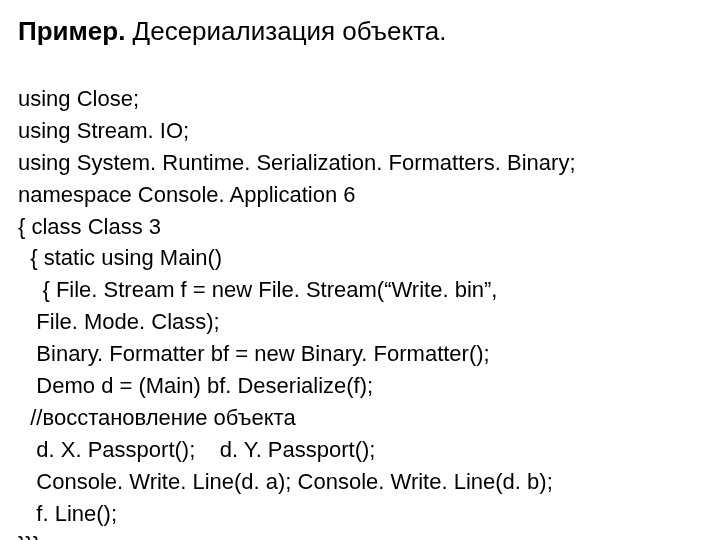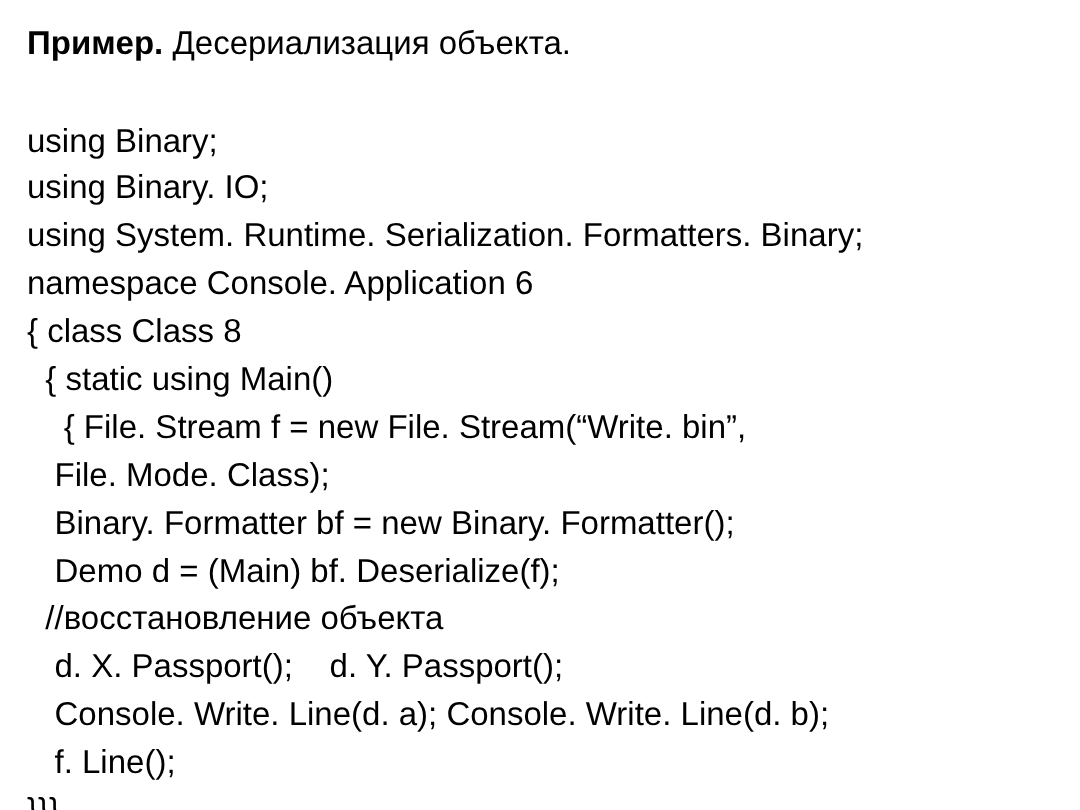--- a/index.html
+++ b/index.html
@@ -9,21 +9,21 @@
     height: 540px;
     background: #ffffff;
     font-family: Verdana, Geneva, sans-serif;
     color: #000000;
   }
   .page {
     padding: 14px 18px 0 18px;
     box-sizing: border-box;
   }
   .title-line {
-    font-size: 22px;
+    font-size: 26px;
     line-height: 1.35;
     margin-bottom: 2px;
   }
   .title-line .bold {
     font-weight: bold;
   }
   .code {
     font-size: 22px;
     line-height: 1.45;
     white-space: pre;
@@ -33,25 +33,25 @@
 <body>
 
 <div class="page">
 
   <div class="title-line">
     <span class="bold">Пример.</span>
     <span>Десериализация объекта.</span>
   </div>
 
   <div class="code">
-<span>using Binary;</span>
-<span>using Binary. IO;</span>
+<span>using Close;</span>
+<span>using Stream. IO;</span>
 <span>using System. Runtime. Serialization. Formatters. Binary;</span>
 <span>namespace Console. Application 6</span>
-<span>{ class Class 8</span>
+<span>{ class Class 3</span>
 <span>  { static using Main()</span>
 <span>    { File. Stream f = new File. Stream(“Write. bin”,</span>
 <span>   File. Mode. Class);</span>
 <span>   Binary. Formatter bf = new Binary. Formatter();</span>
 <span>   Demo d = (Main) bf. Deserialize(f);</span>
 <span>  //восстановление объекта</span>
 <span>   d. X. Passport();    d. Y. Passport();</span>
 <span>   Console. Write. Line(d. a); Console. Write. Line(d. b);</span>
 <span>   f. Line();</span>
 <span>}}}</span>

